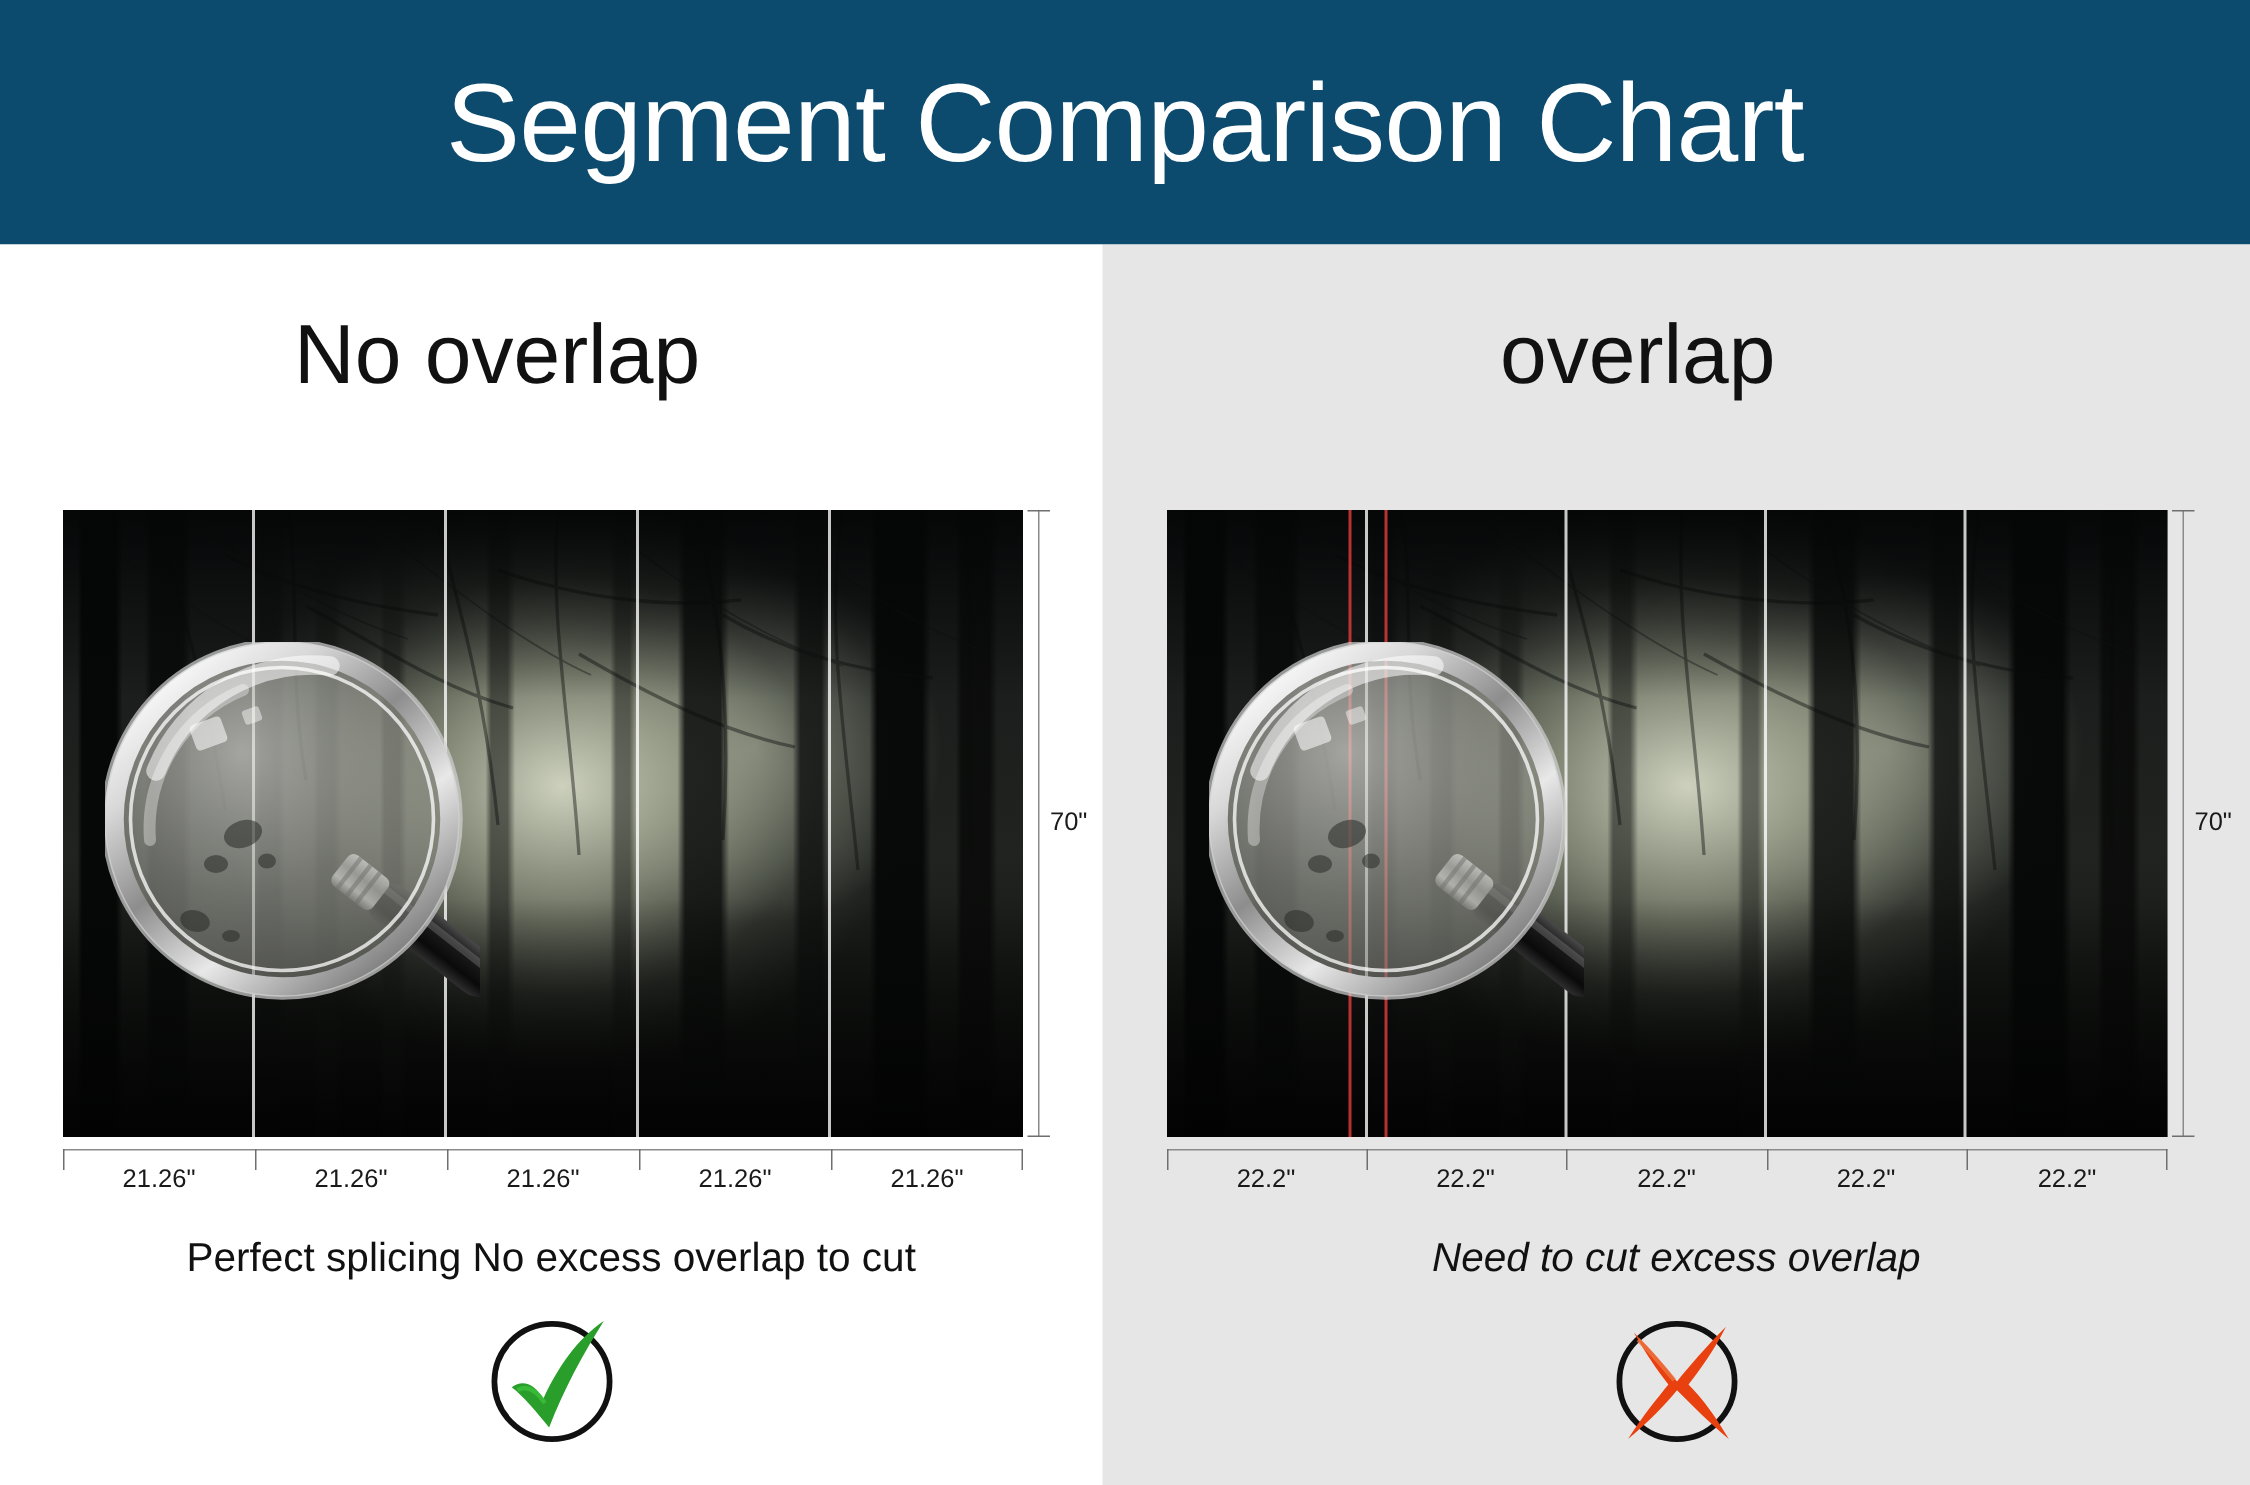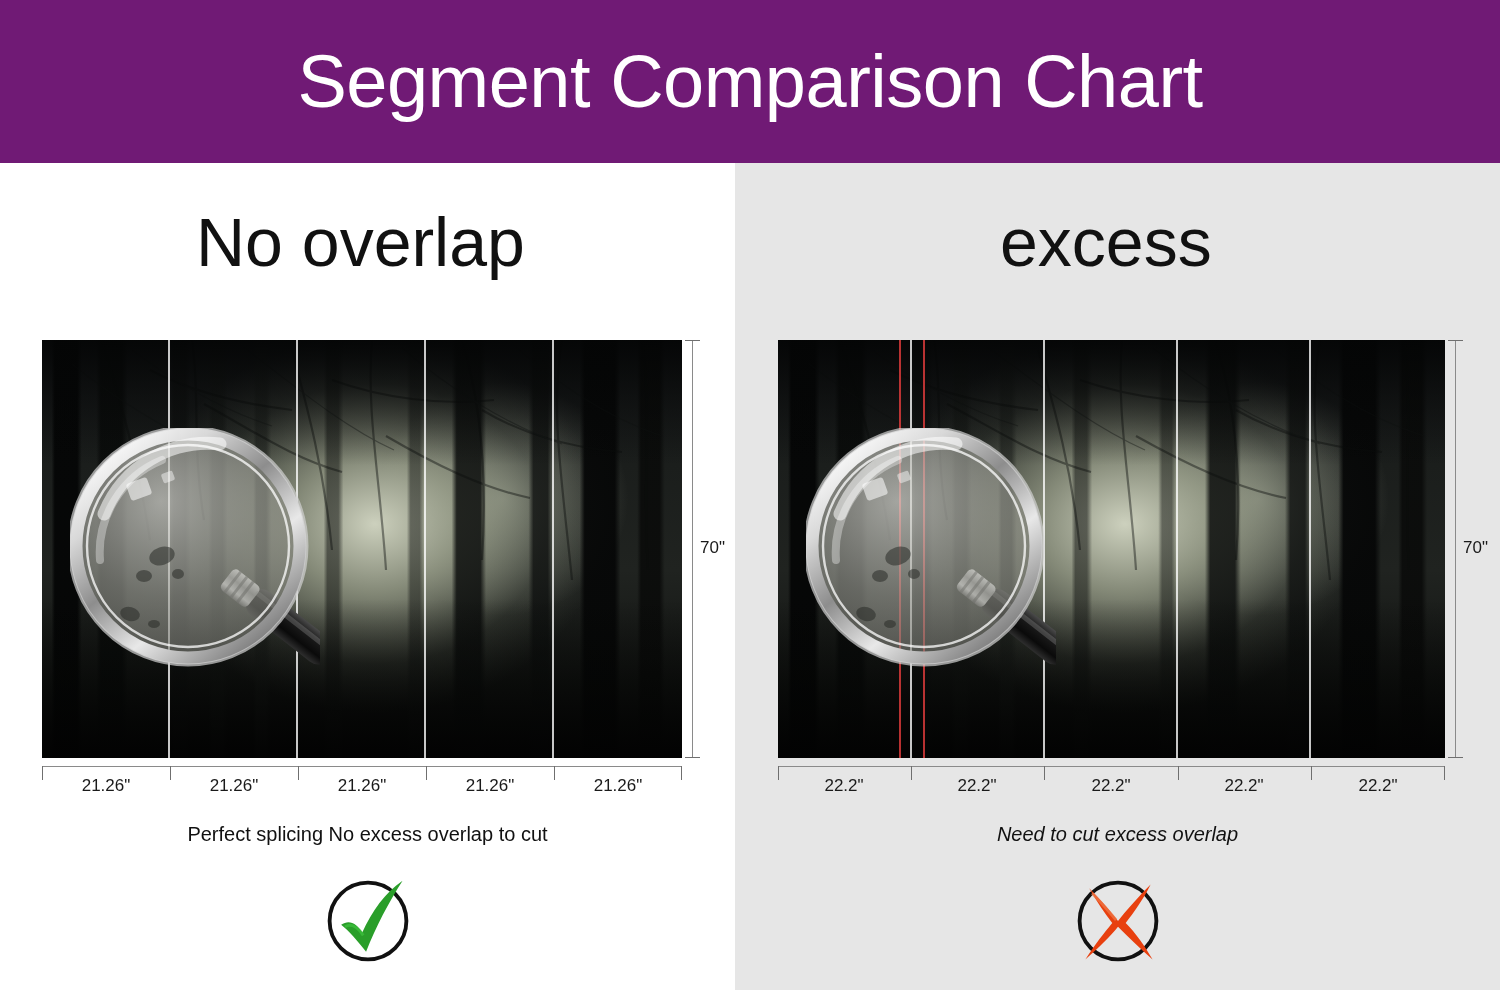--- a/index.html
+++ b/index.html
@@ -8,21 +8,21 @@
     font-family: "Liberation Sans", sans-serif;
     background: #ffffff;
     overflow: hidden;
   }
   .page { position: relative; width: 1500px; height: 990px; }
 
   
   .header {
     position: absolute; left: 0; top: 0;
     width: 1500px; height: 163px;
-    background: #701a75;
+    background: #0c4a6e;
     display: flex; align-items: center; justify-content: center;
   }
   .header-title {
     color: #ffffff;
     font-size: 74px;
     font-weight: 400;
     letter-spacing: -0.5px;
     line-height: 1;
     white-space: nowrap;
   }
@@ -32,21 +32,21 @@
     position: absolute; left: 0; top: 163px;
     width: 1500px; height: 827px;
     display: flex;
   }
   .panel { position: relative; height: 100%; }
   .panel-left  { width: 735px; background: #ffffff; }
   .panel-right { width: 765px; background: #e6e6e6; }
 
   .panel-heading {
     position: absolute; top: 40px;
-    font-size: 68px; font-weight: 400;
+    font-size: 56px; font-weight: 400;
     color: #111111; white-space: nowrap;
   }
   .panel-left  .panel-heading { left: 196px; }
   .panel-right .panel-heading { left: 265px; }
 
   
   .figure { position: absolute; }
   .figure-left  { left: 42px;  top: 177px; width: 640px; height: 418px; }
   .figure-right { left: 43px;  top: 177px; width: 667px; height: 418px; }
 
@@ -127,21 +127,21 @@
   }
   .dim-v::before { top: 0; }
   .dim-v::after  { bottom: 0; }
   .dim-v-label {
     position: absolute; font-size: 17px; color: #1a1a1a; white-space: nowrap;
   }
 
   
   .caption {
     position: absolute; width: 100%; text-align: center;
-    font-size: 20px; color: #111111; white-space: nowrap;
+    font-size: 27px; color: #111111; white-space: nowrap;
   }
   .panel-left  .caption { top: 660px; }
   .panel-right .caption { top: 660px; font-style: italic; }
 
   .verdict { position: absolute; width: 100%; display: flex; justify-content: center; top: 710px; }
   .verdict-icon { width: 96px; height: 96px; }
 </style>
 </head>
 <body>
 
@@ -271,21 +271,21 @@
       <div class="verdict">
         <svg class="verdict-icon" viewBox="0 0 100 100">
           <circle cx="50" cy="50" r="40" fill="none" stroke="#111111" stroke-width="4"></circle>
           <path d="M22,54 C30,48 38,52 44,62 C54,40 68,20 86,8 C72,30 58,56 48,82 C40,72 30,60 22,54 Z" fill="#2a9e2a"></path>
           <path d="M26,56 C33,52 39,56 45,65" fill="none" stroke="#3cbf3c" stroke-width="3" opacity=".8"></path>
         </svg>
       </div>
     </div>
 
     <div class="panel panel-right">
-      <div class="panel-heading">excess</div>
+      <div class="panel-heading">overlap</div>
 
       <div class="figure figure-right">
 
         <div class="photo">
           <div class="trees"></div>
           <svg class="branches" viewBox="0 0 667 418" preserveAspectRatio="none">
             <g stroke="#0b0d0c" stroke-width="2.2" fill="none" opacity="0.85">
               <path d="M62,0 C81,60 100,120 112,200"></path>
               <path d="M156,0 C165,50 156,110 169,180"></path>
               <path d="M260,10 C277,70 294,130 302,210"></path>

